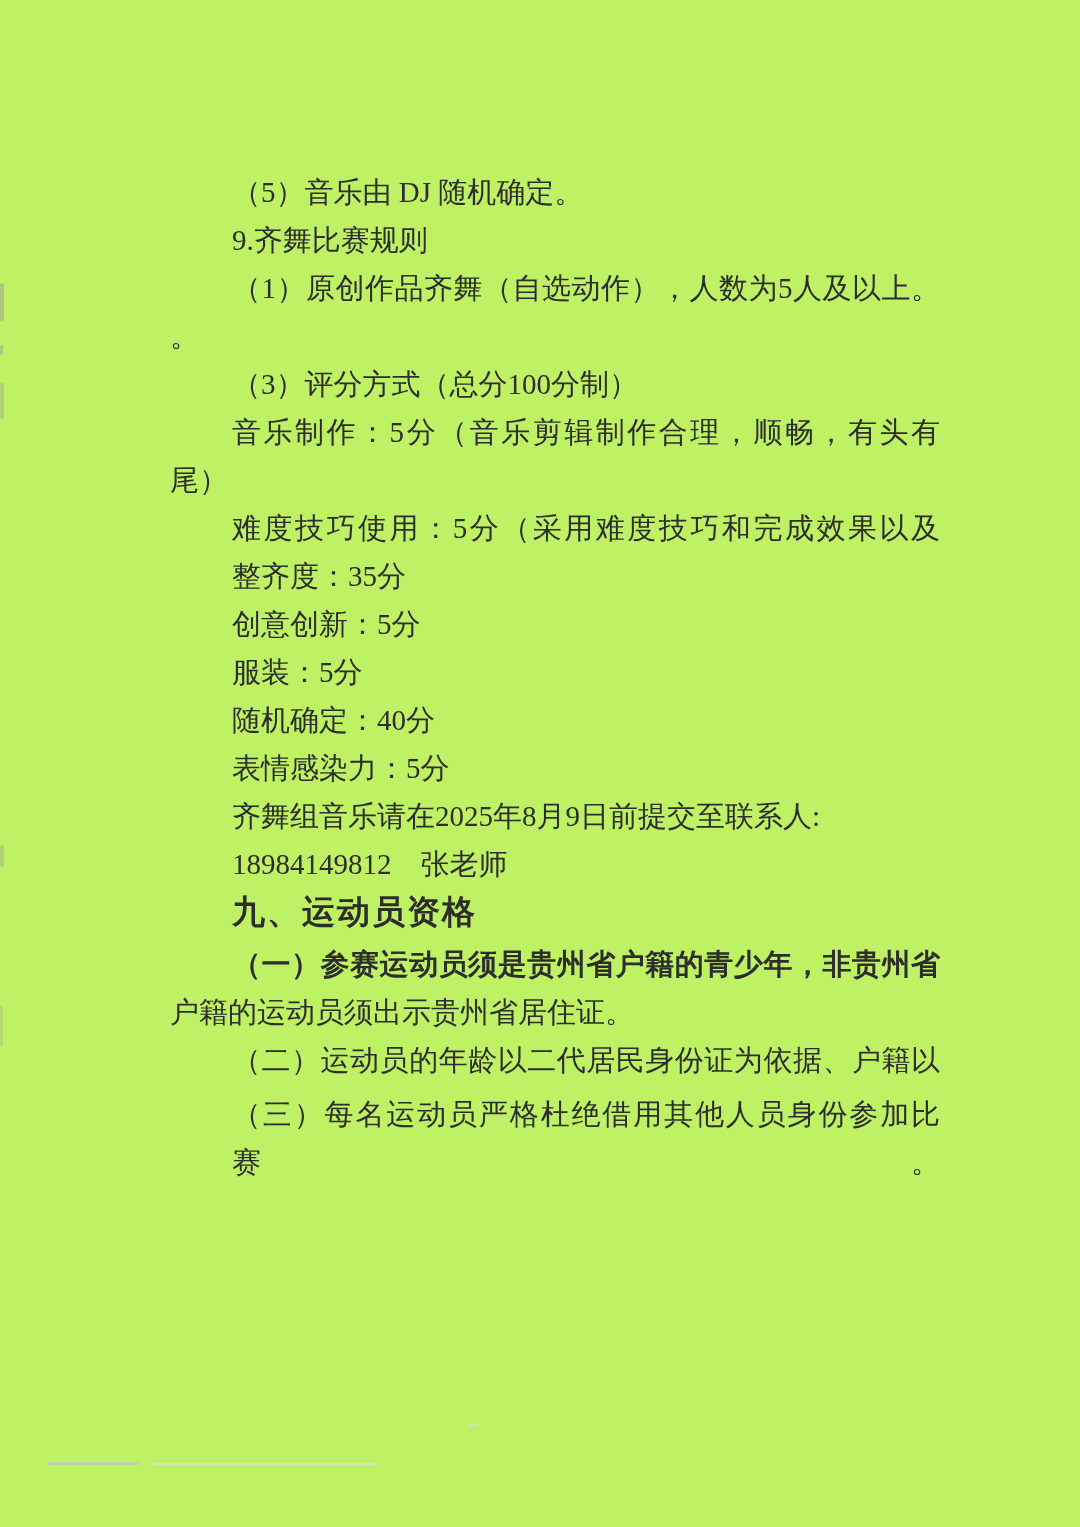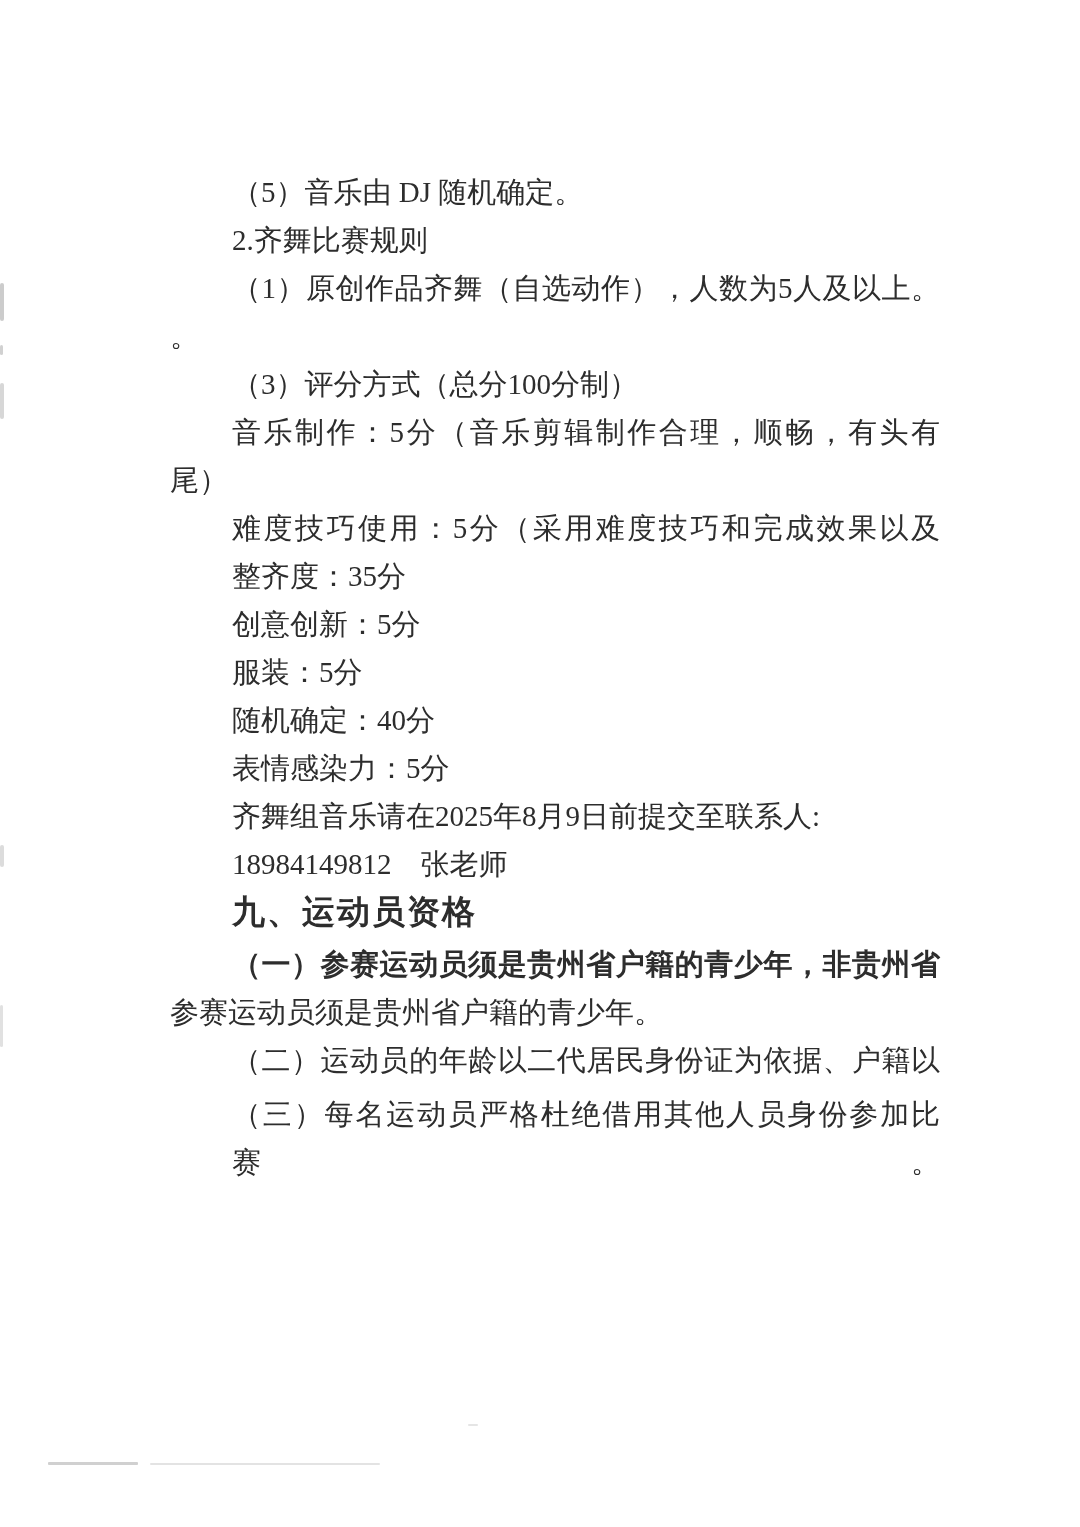--- a/index.html
+++ b/index.html
@@ -1,19 +1,19 @@
 <!DOCTYPE html>
 <html><head>
 <meta charset="utf-8">
 <style>
   html,body{margin:0;padding:0;background:#e9e9e9;}
   .page{
     position:relative;
     width:1080px;height:1527px;
-    background:#ffffff;
+    background:#bef264;
     overflow:hidden;
     font-family:"Liberation Serif","DejaVu Serif",serif;
     color:#2d2d2d;
   }
   .content{
     position:absolute;
     left:170px;top:168px;
     width:770px;
   }
   .line{
@@ -46,37 +46,37 @@
   .smudge2{left:150px;top:1463px;width:230px;height:2px;background:#dcdcdc;opacity:.8;}
   .smudge3{left:468px;top:1424px;width:10px;height:2px;background:#dadada;opacity:.7;}
 </style>
 </head>
 <body>
 
 <div class="page">
 
   <div class="content">
     <div class="line indent">（5）音乐由 DJ 随机确定。</div>
-    <div class="line indent">2.齐舞比赛规则</div>
+    <div class="line indent">9.齐舞比赛规则</div>
     <div class="line indent justify">（1）原创作品齐舞（自选动作），人数为5人及以上。</div>
     <div class="line">。</div>
     <div class="line indent">（3）评分方式（总分100分制）</div>
     <div class="line indent justify">音乐制作：5分（音乐剪辑制作合理，顺畅，有头有</div>
     <div class="line">尾）</div>
     <div class="line indent justify">难度技巧使用：5分（采用难度技巧和完成效果以及</div>
     <div class="line indent">整齐度：35分</div>
     <div class="line indent">创意创新：5分</div>
     <div class="line indent">服装：5分</div>
     <div class="line indent">随机确定：40分</div>
     <div class="line indent">表情感染力：5分</div>
     <div class="line indent">齐舞组音乐请在2025年8月9日前提交至联系人:</div>
     <div class="line indent">18984149812　张老师</div>
     <div class="line indent heading">九、运动员资格</div>
     <div class="line indent justify mt4">（一）参赛运动员须是贵州省户籍的青少年，非贵州省</div>
-    <div class="line">参赛运动员须是贵州省户籍的青少年。</div>
+    <div class="line">户籍的运动员须出示贵州省居住证。</div>
     <div class="line indent justify">（二）运动员的年龄以二代居民身份证为依据、户籍以</div>
     <div class="line indent justify mt6">（三）每名运动员严格杜绝借用其他人员身份参加比赛。</div>
   </div>
 
   <div class="artifact a1"></div>
   <div class="artifact a2"></div>
   <div class="artifact a3"></div>
   <div class="artifact a4"></div>
   <div class="artifact a5"></div>
   <div class="artifact smudge1"></div>

